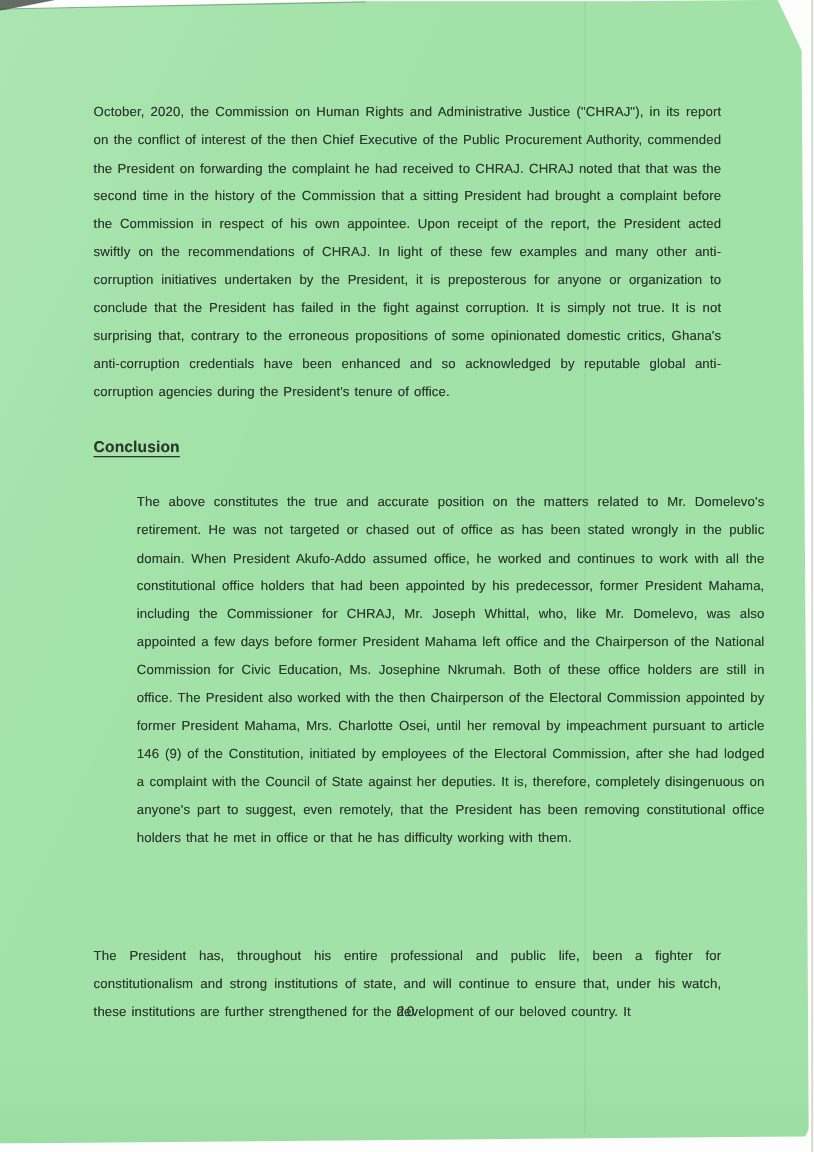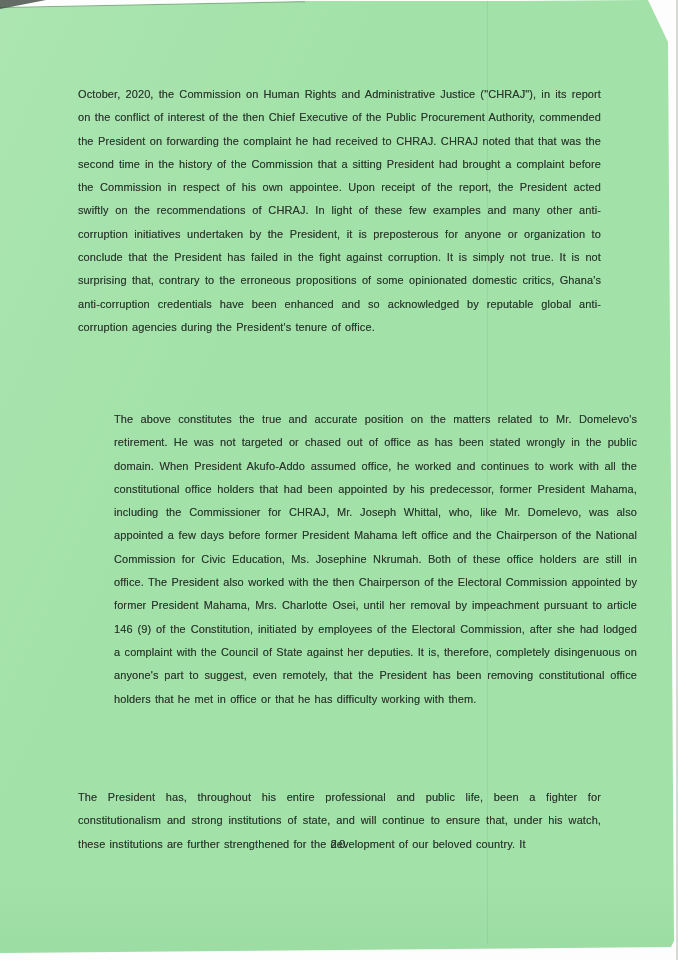--- a/index.html
+++ b/index.html
@@ -93,20 +93,21 @@
     text-shadow: 0 0 0.5px rgba(44, 55, 46, 0.55);
   }
 </style>
 </head>
 <body>
 
 <div class="stage">
   <div class="paper">
     <p class="tblock para-1">October, 2020, the Commission on Human Rights and Administrative Justice ("CHRAJ"), in its report on the conflict of interest of the then Chief Executive of the Public Procurement Authority, commended the President on forwarding the complaint he had received to CHRAJ. CHRAJ noted that that was the second time in the history of the Commission that a sitting President had brought a complaint before the Commission in respect of his own appointee. Upon receipt of the report, the President acted swiftly on the recommendations of CHRAJ. In light of these few examples and many other anti-corruption initiatives undertaken by the President, it is preposterous for anyone or organization to conclude that the President has failed in the fight against corruption. It is simply not true. It is not surprising that, contrary to the erroneous propositions of some opinionated domestic critics, Ghana's anti-corruption credentials have been enhanced and so acknowledged by reputable global anti-corruption agencies during the President's tenure of office.</p>
 
+    <h2 class="tblock heading">Conclusion</h2>
 
     <p class="tblock para-2">The above constitutes the true and accurate position on the matters related to Mr. Domelevo's retirement. He was not targeted or chased out of office as has been stated wrongly in the public domain. When President Akufo-Addo assumed office, he worked and continues to work with all the constitutional office holders that had been appointed by his predecessor, former President Mahama, including the Commissioner for CHRAJ, Mr. Joseph Whittal, who, like Mr. Domelevo, was also appointed a few days before former President Mahama left office and the Chairperson of the National Commission for Civic Education, Ms. Josephine Nkrumah. Both of these office holders are still in office. The President also worked with the then Chairperson of the Electoral Commission appointed by former President Mahama, Mrs. Charlotte Osei, until her removal by impeachment pursuant to article 146 (9) of the Constitution, initiated by employees of the Electoral Commission, after she had lodged a complaint with the Council of State against her deputies. It is, therefore, completely disingenuous on anyone's part to suggest, even remotely, that the President has been removing constitutional office holders that he met in office or that he has difficulty working with them.</p>
 
     <p class="tblock para-3">The President has, throughout his entire professional and public life, been a fighter for constitutionalism and strong institutions of state, and will continue to ensure that, under his watch, these institutions are further strengthened for the development of our beloved country. It</p>
 
     <div class="pagenum">20</div>
 
     <div class="crease-line"></div>
     <div class="top-edge-line"></div>
   </div>

